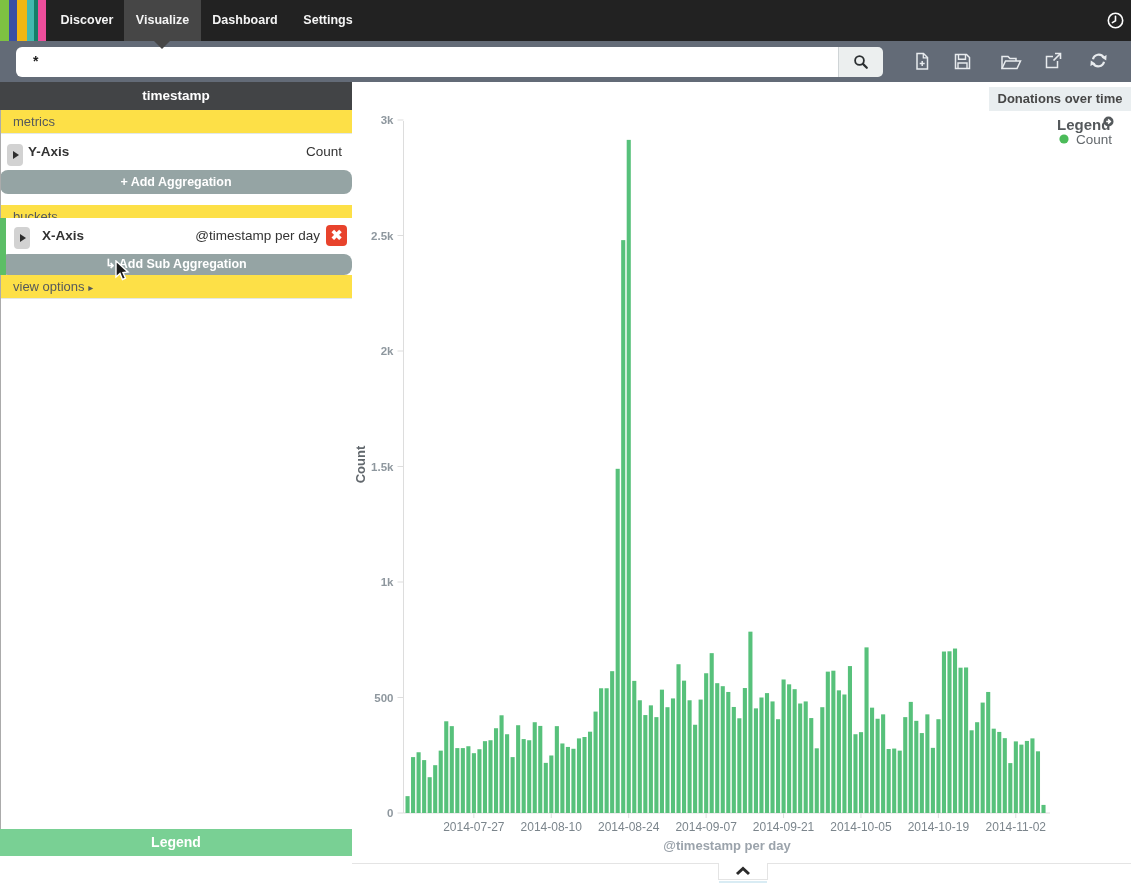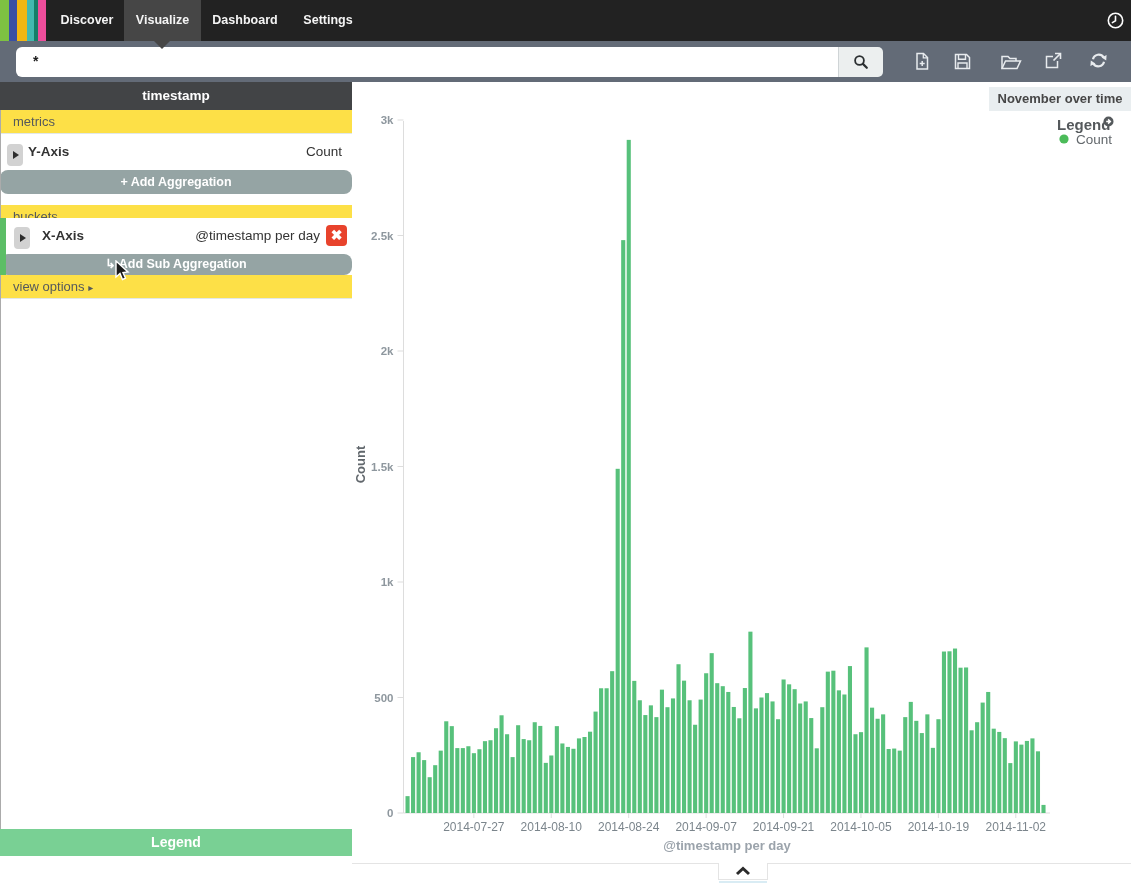--- a/index.html
+++ b/index.html
@@ -117,21 +117,21 @@
   <div class="abs" id="greenstrip"></div>
   <div class="abs" id="xdel">✖</div>
   <div class="abs aggbtn" style="top:254px;height:21px;line-height:21px;">↳ Add Sub Aggregation</div>
   <div class="abs lrow" style="top:275px;">view options <span style="font-size:10px;">▸</span></div>
   <div class="abs" id="applybtn">Legend</div>
 
   <svg class="abs" style="left:112px;top:260px;" width="20" height="24" viewBox="0 0 20 24">
     <path d="M4 1 L4 17 L8 13.5 L10.5 19.5 L13.5 18.2 L11 12.5 L16 12 Z" fill="#1a1a1a" stroke="#fff" stroke-width="1.4"></path>
   </svg>
 
-  <div class="abs" id="vistitle">November over time</div>
+  <div class="abs" id="vistitle">Donations over time</div>
   <div class="abs" id="legend1">Legend</div>
   <svg class="abs" style="left:1103px;top:116px;" width="11" height="11" viewBox="0 0 11 11">
       <circle cx="5.5" cy="5.5" r="5" fill="#55595c"></circle>
       <path d="M3.2 5.5 H7 M5.1 3.4 L7.3 5.5 L5.1 7.6" fill="none" stroke="#fff" stroke-width="1.5"></path>
     </svg>
   <div class="abs" id="legend2">Count</div>
   <svg class="abs" style="left:1059px;top:134px;" width="10" height="10" viewBox="0 0 10 10">
       <circle cx="5" cy="5" r="4.6" fill="#4bbb59"></circle>
     </svg>
   <div class="abs" id="ycount">Count</div>

